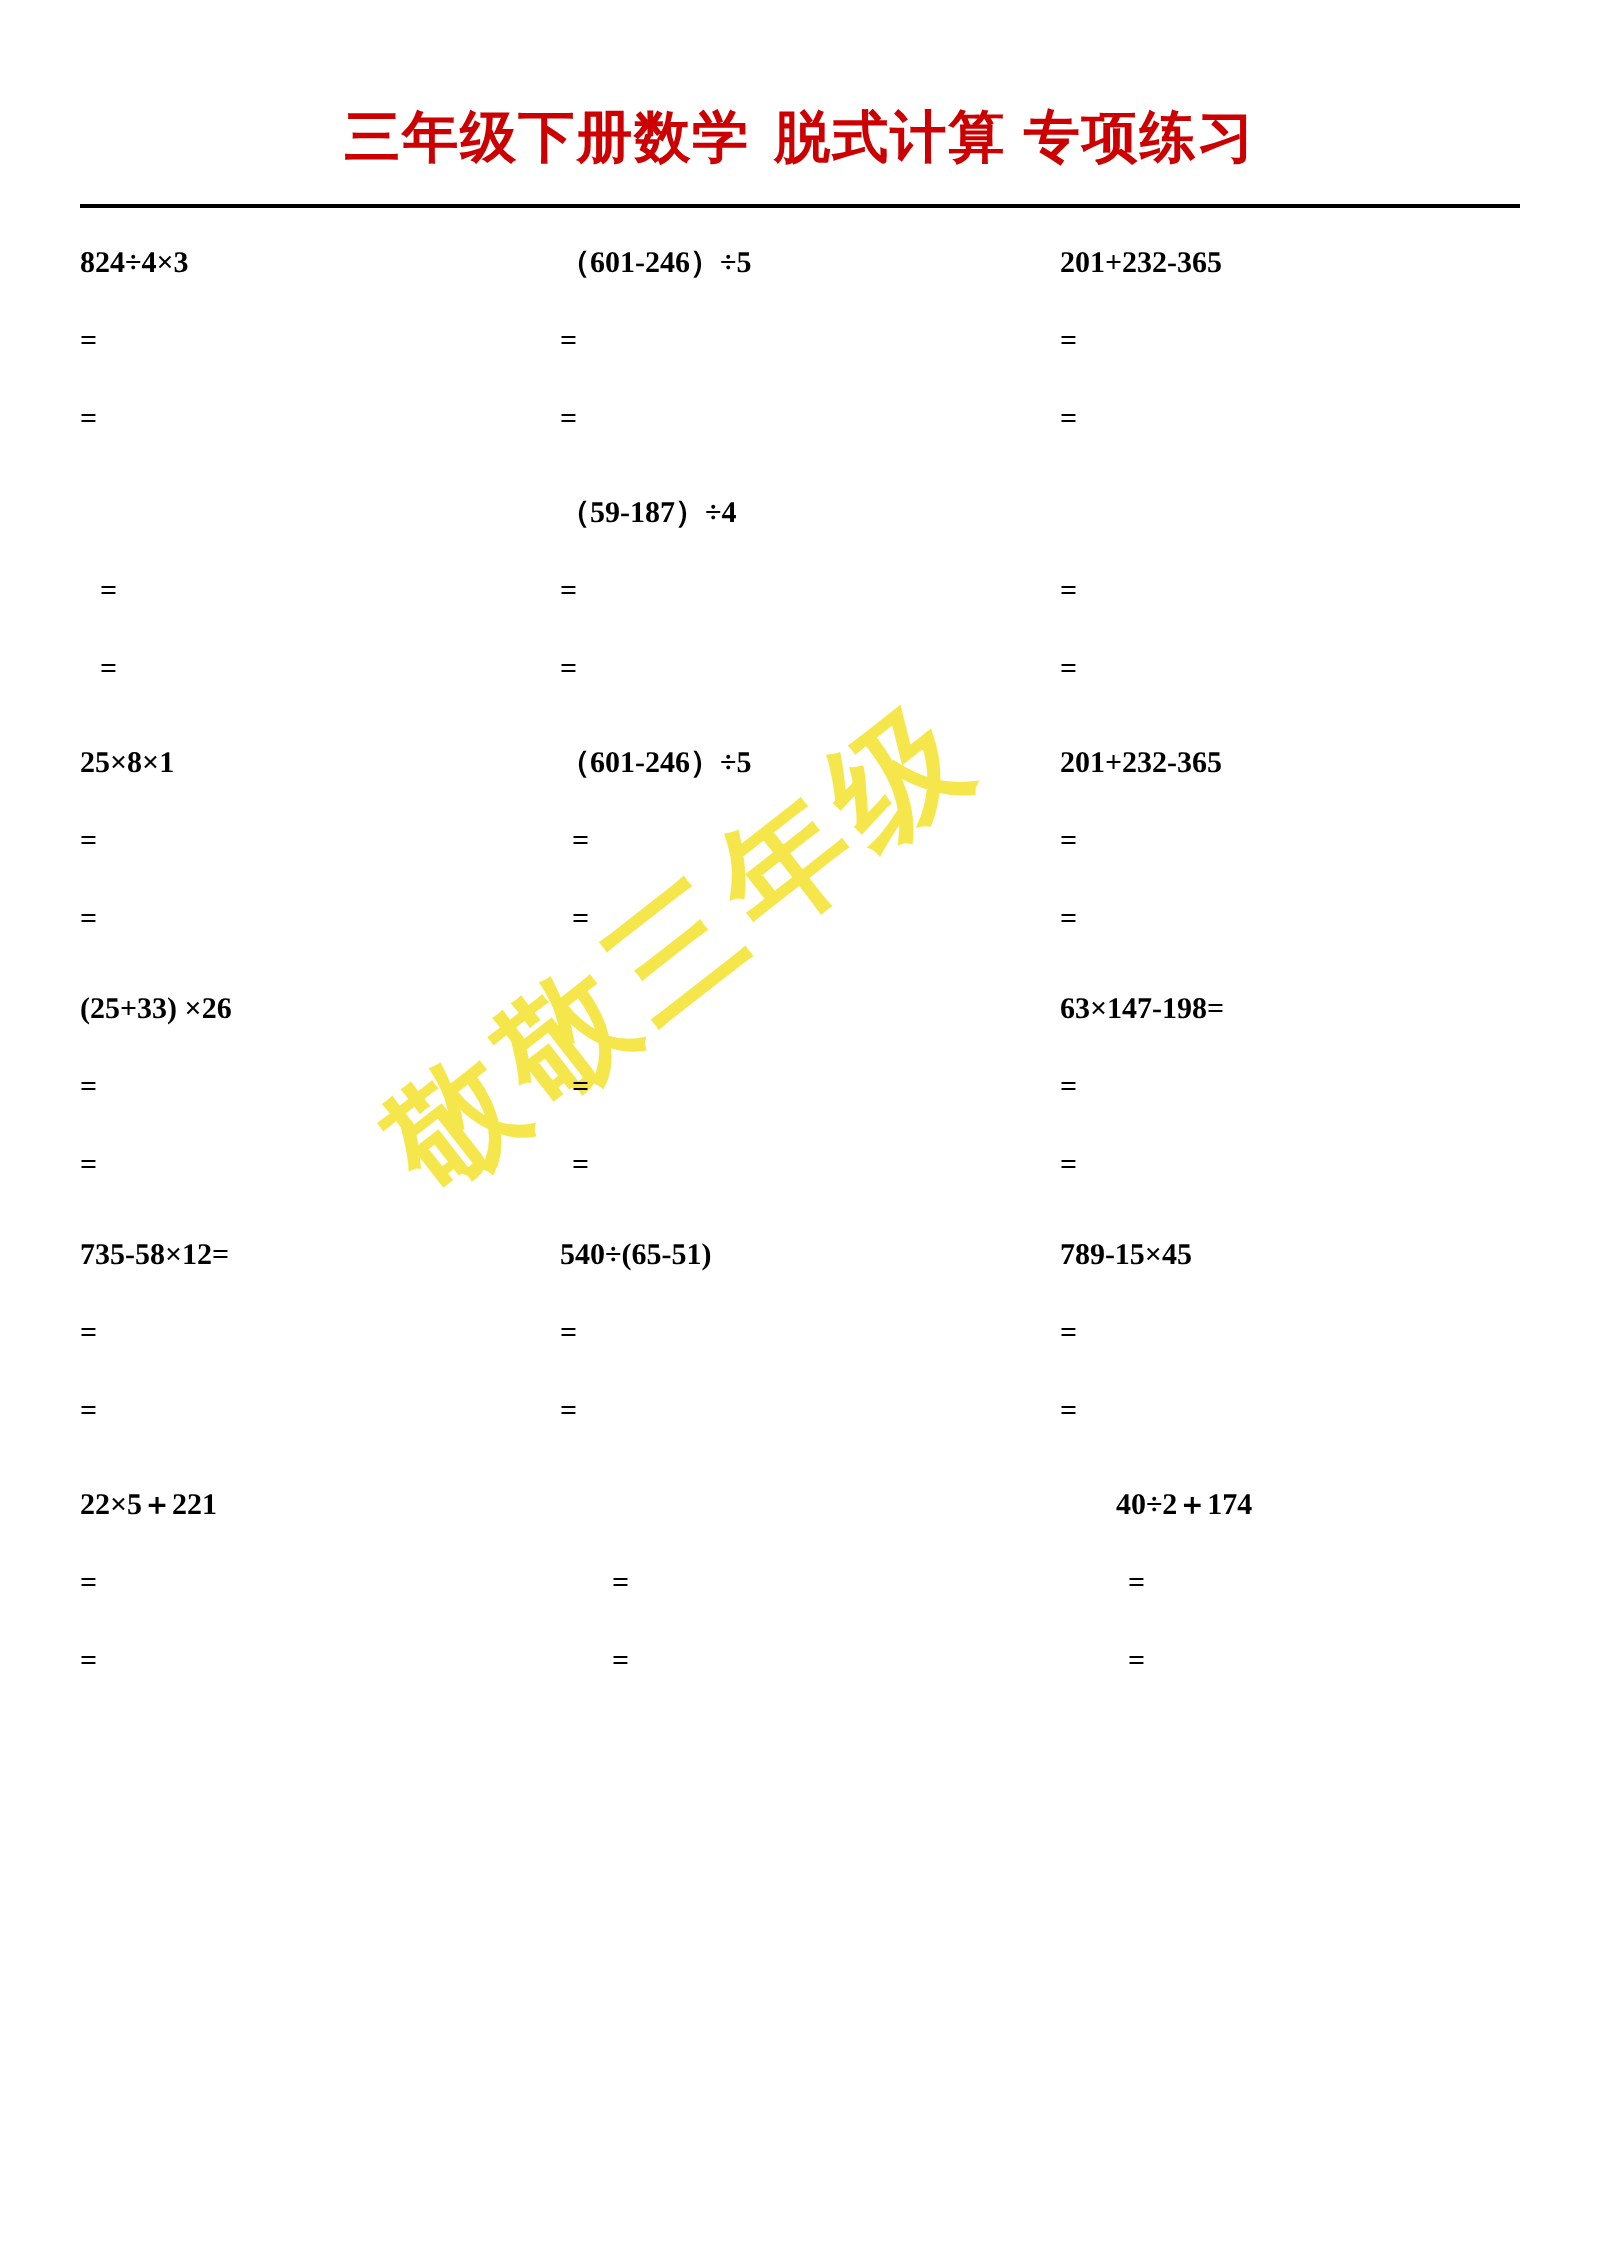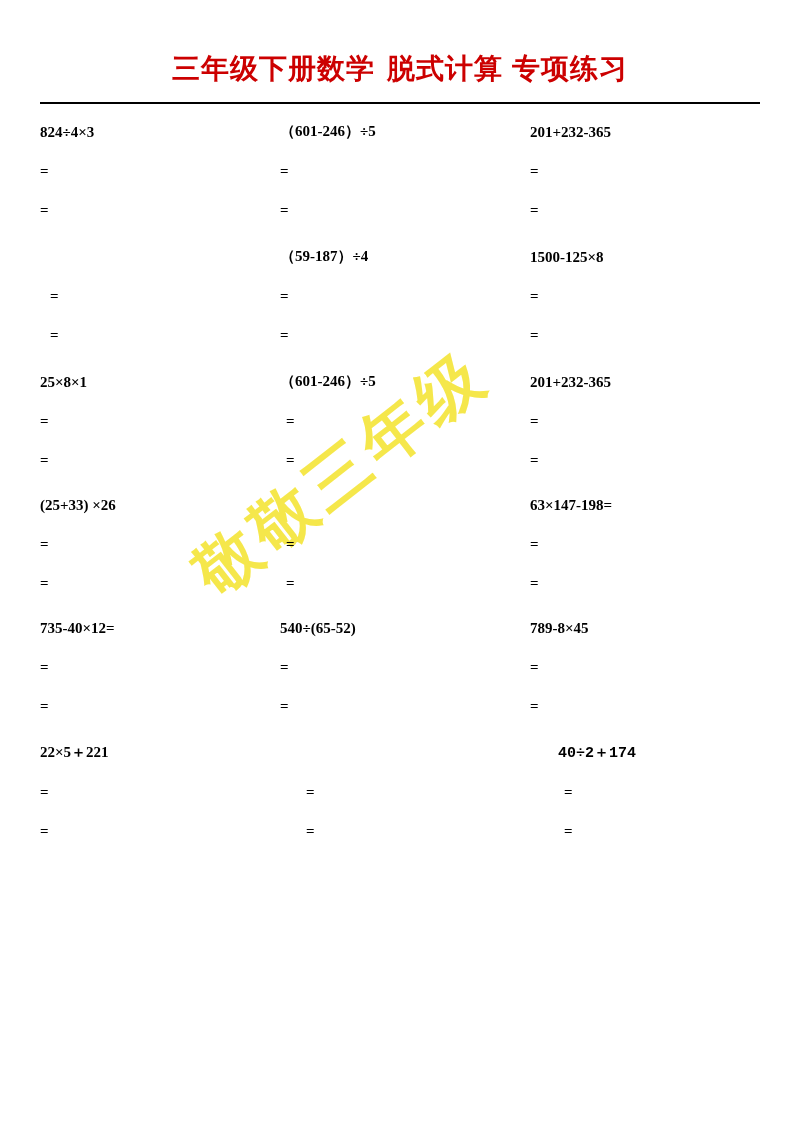--- a/index.html
+++ b/index.html
@@ -67,21 +67,21 @@
     margin-bottom: 22px;
     font-family: "Liberation Serif", serif;
   }
   .eq.last { margin-bottom: 0; }
   
   .ind-0  { padding-left: 0px; }
   .ind-6  { padding-left: 6px; }
   .ind-10 { padding-left: 10px; }
   .ind-14 { padding-left: 14px; }
   .ind-26 { padding-left: 26px; }
-  .ind-38 { padding-left: 38px; font-family: Liberation Mono, monospace; }
+  .ind-38 { padding-left: 38px; }
   .ind-44 { padding-left: 44px; }
   .watermark {
     position: absolute;
     left: 230px;
     top: 415px;
     width: 330px;
     height: 290px;
     z-index: 1;
     pointer-events: none;
     color: #f5e642;
@@ -131,21 +131,20 @@
       <div class="cell">
         <div class="eq ind-10">=</div>
         <div class="eq ind-10 last">=</div>
       </div>
       <div class="cell">
         <div class="expr ind-0">（59-187）÷4</div>
         <div class="eq ind-0">=</div>
         <div class="eq ind-0 last">=</div>
       </div>
       <div class="cell">
-        <div class="expr ind-10">1500-125×8</div>
         <div class="eq ind-10">=</div>
         <div class="eq ind-10 last">=</div>
       </div>
     </div>
 
     <div class="row">
       <div class="cell">
         <div class="expr ind-0">25×8×1</div>
         <div class="eq ind-0">=</div>
         <div class="eq ind-0 last">=</div>
@@ -174,31 +173,31 @@
       </div>
       <div class="cell">
         <div class="expr ind-10">63×147-198=</div>
         <div class="eq ind-10">=</div>
         <div class="eq ind-10 last">=</div>
       </div>
     </div>
 
     <div class="row">
       <div class="cell">
-        <div class="expr ind-0">735-40×12=</div>
-        <div class="eq ind-0">=</div>
-        <div class="eq ind-0 last">=</div>
-      </div>
-      <div class="cell">
-        <div class="expr ind-0">540÷(65-52)</div>
-        <div class="eq ind-0">=</div>
-        <div class="eq ind-0 last">=</div>
-      </div>
-      <div class="cell">
-        <div class="expr ind-10">789-8×45</div>
+        <div class="expr ind-0">735-58×12=</div>
+        <div class="eq ind-0">=</div>
+        <div class="eq ind-0 last">=</div>
+      </div>
+      <div class="cell">
+        <div class="expr ind-0">540÷(65-51)</div>
+        <div class="eq ind-0">=</div>
+        <div class="eq ind-0 last">=</div>
+      </div>
+      <div class="cell">
+        <div class="expr ind-10">789-15×45</div>
         <div class="eq ind-10">=</div>
         <div class="eq ind-10 last">=</div>
       </div>
     </div>
 
     <div class="row">
       <div class="cell">
         <div class="expr ind-0">22×5＋221</div>
         <div class="eq ind-0">=</div>
         <div class="eq ind-0 last">=</div>

